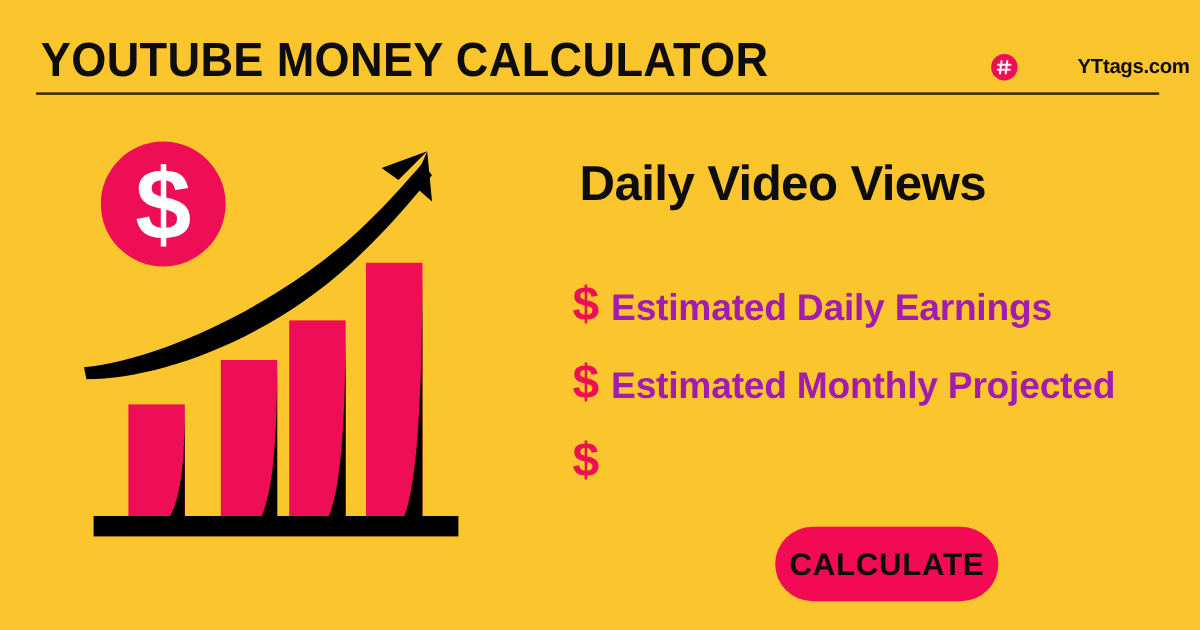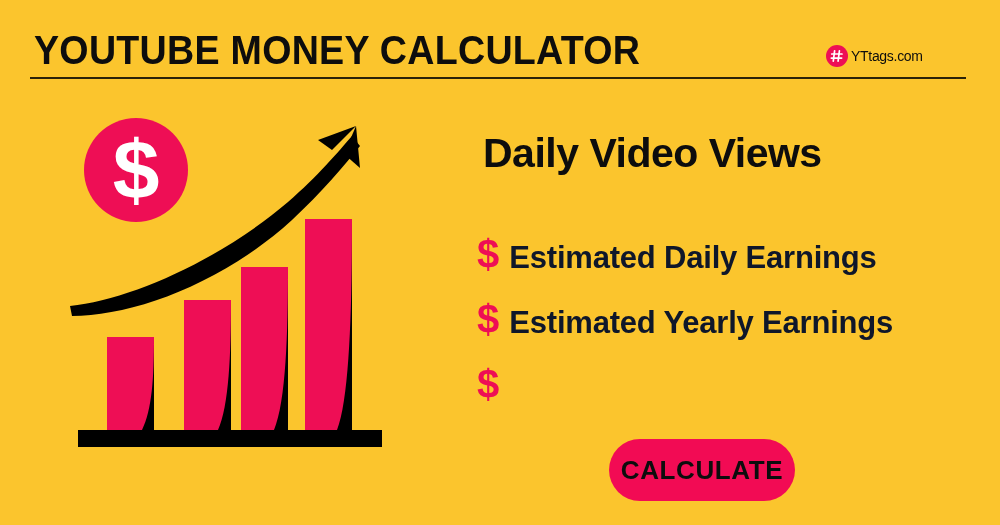--- a/index.html
+++ b/index.html
@@ -58,25 +58,26 @@
     height: 22px;
     border-radius: 50%;
     background: #EE0E55;
     display: flex;
     align-items: center;
     justify-content: center;
     flex: none;
   }
   #brand-mark svg { display: block; }
   #brand-text {
-    font-size: 14px;
-    font-weight: normal;
+    font-size: 17px;
+    font-weight: bold;
     color: #0d0d0d;
     letter-spacing: -0.3px;
     white-space: nowrap;
+    margin-left: 47px;
   }
 
   
   #illustration {
     position: absolute;
     left: 60px;
     top: 110px;
     width: 340px;
     height: 350px;
   }
@@ -114,28 +115,28 @@
   .benefit-bullet {
     font-size: 40px;
     font-weight: bold;
     color: #EE0E55;
     line-height: 1;
     flex: none;
   }
   .benefit-label {
     font-size: 31px;
     font-weight: bold;
-    color: #0f172a;
+    color: #a21caf;
     white-space: nowrap;
     letter-spacing: -0.2px;
   }
 
   #calculate-button {
     position: absolute;
-    left: 609px;
+    left: 646px;
     top: 439px;
     width: 186px;
     height: 62px;
     border: none;
     border-radius: 31px;
     background: #F20B54;
     color: #0d0d0d;
     font-size: 26px;
     font-weight: bold;
     letter-spacing: 0.6px;
@@ -207,21 +208,21 @@
 
   <div id="headline">Daily Video Views</div>
 
   <div id="benefits">
     <div class="benefit-row">
       <span class="benefit-bullet">$</span>
       <span class="benefit-label">Estimated Daily Earnings</span>
     </div>
     <div class="benefit-row">
       <span class="benefit-bullet">$</span>
-      <span class="benefit-label">Estimated Yearly Earnings</span>
+      <span class="benefit-label">Estimated Monthly Projected</span>
     </div>
     <div class="benefit-row">
       <span class="benefit-bullet">$</span>
     </div>
   </div>
 
   <button id="calculate-button">CALCULATE</button>
 
 </div>
 

